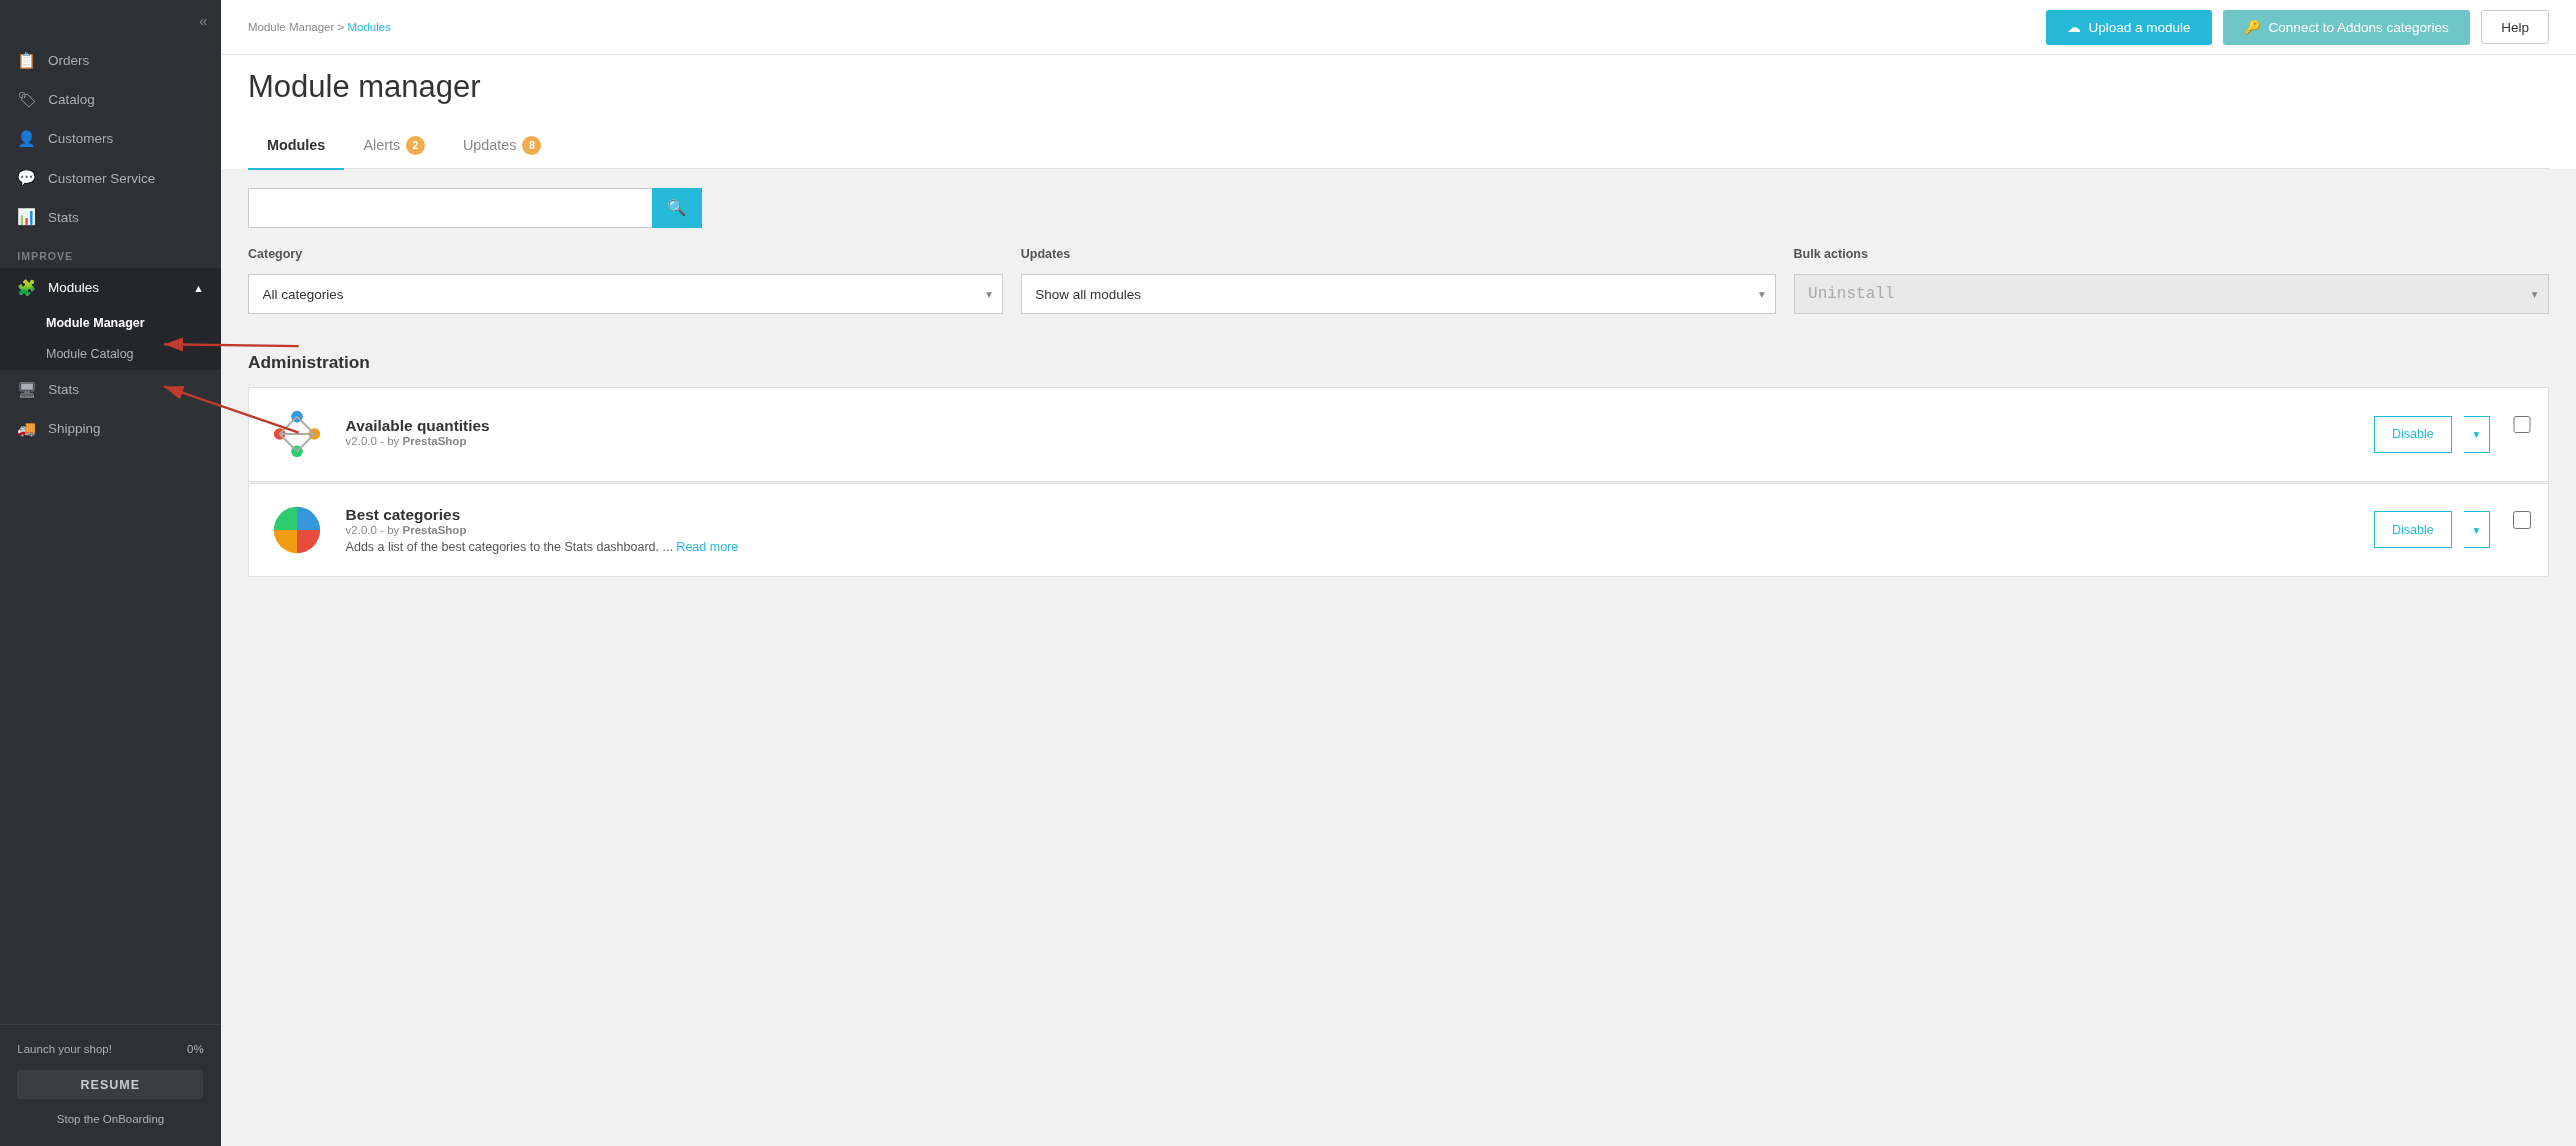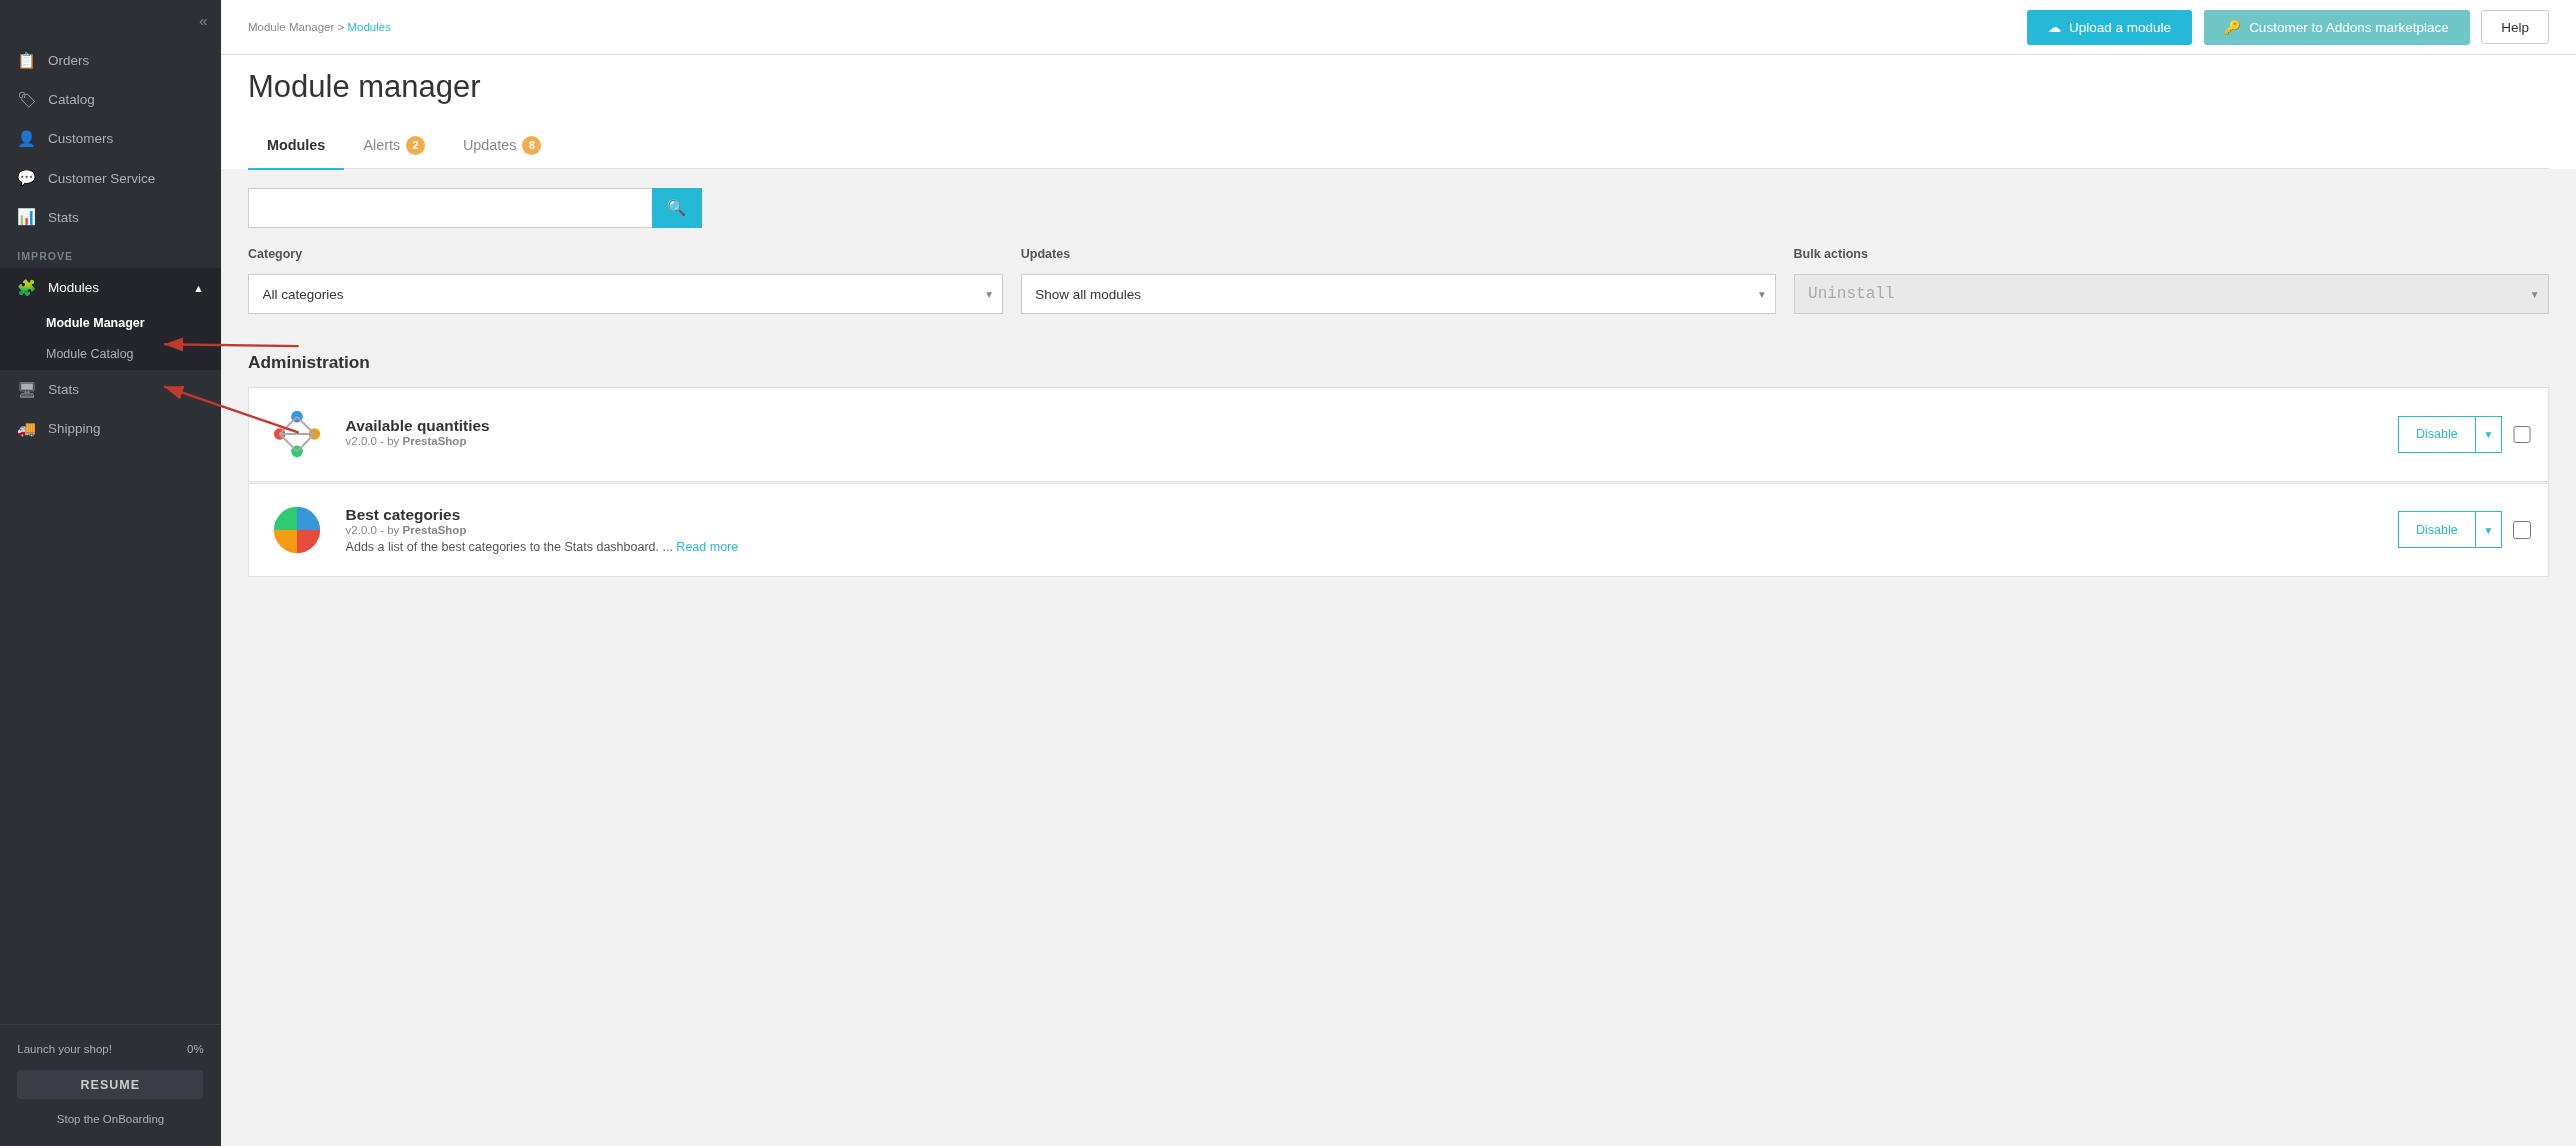--- a/index.html
+++ b/index.html
@@ -326,22 +326,21 @@
       color: #888;
       margin-bottom: 3.8px;
     }
     .module-desc {
       font-size: 12.5px;
       color: #555;
     }
     .module-desc .read-more { color: #25b9d7; cursor: pointer; }
     .module-actions {
       display: flex;
-      align-items: center;
-      gap: 0;
+      gap: 12px;
     }
     .btn-disable {
       background: #fff;
       border: 1px solid #25b9d7;
       color: #25b9d7;
       padding: 7.7px 17.3px;
       cursor: pointer;
       font-size: 12.5px;
       height: 37px;
     }
@@ -443,21 +442,21 @@
       <span> &gt; </span>
       <span style="color:#25b9d7;">Modules</span>
     </div>
     <div class="topbar-actions">
       <button class="btn-upload">
         <span>☁</span>
         <span>Upload a module</span>
       </button>
       <button class="btn-connect">
         <span>🔑</span>
-        <span>Customer to Addons marketplace</span>
+        <span>Connect to Addons categories</span>
       </button>
       <button class="btn-help">Help</button>
     </div>
   </div>
 
   <div style="background:#fff; padding: 13.5px 27px 0 27px;">
     <h1 class="page-title">Module manager</h1>
 
     <div class="tabs" style="padding:0;">
       <div class="tab active">

